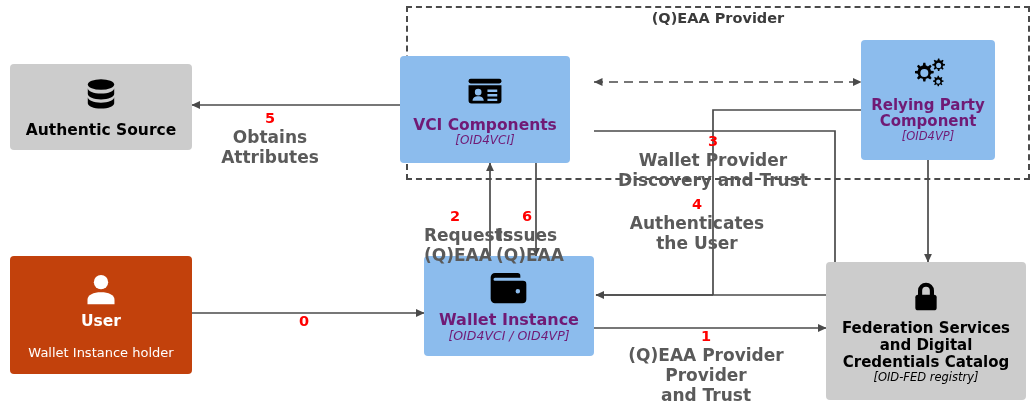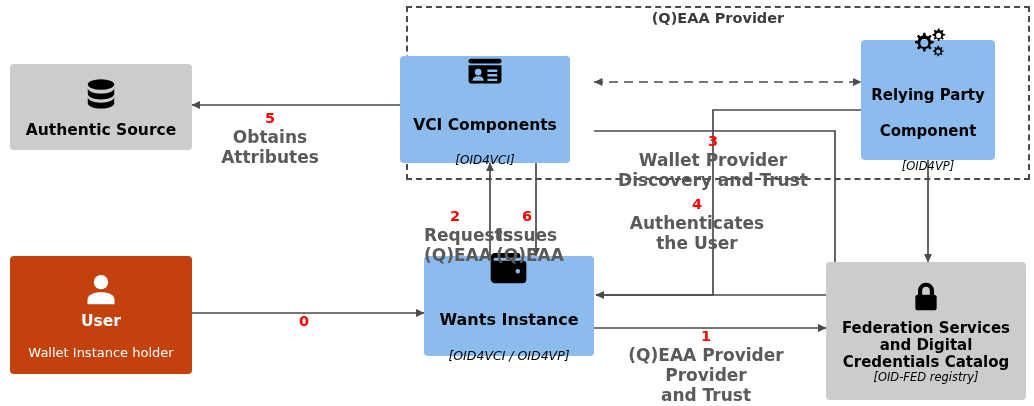--- a/index.html
+++ b/index.html
@@ -12,21 +12,21 @@
   .group-title{position:absolute;font-weight:bold;font-size:14.5px;color:#3b3b3b;
                text-align:center;white-space:nowrap;}
 
   .node{position:absolute;box-sizing:border-box;border-radius:4px;
         display:flex;flex-direction:column;align-items:center;justify-content:center;
         text-align:center;}
   .node .ic{display:flex;align-items:center;justify-content:center;}
   .node .title{font-weight:bold;line-height:1.12;}
   .node .sub{font-style:italic;line-height:1.15;}
 
-  .n-blue{background:#8cbced;color:#000000;gap:20px;}
+  .n-blue{background:#8cbced;color:#701a75;}
   .n-grey{background:#cccccc;color:#000000;}
   .n-navy{background:#c2410c;color:#ffffff;}
 
   .edge-label{position:absolute;text-align:center;line-height:1.18;white-space:nowrap;}
   .edge-label .num{display:block;color:#ff0000;font-weight:bold;font-size:14.5px;
                    line-height:1.15;}
   .edge-label .txt{display:block;color:#5a5a5a;font-weight:bold;font-size:17px;
                    line-height:1.2;}
 </style>
 </head>
@@ -153,21 +153,21 @@
   <div class="node n-blue" style="left:424px;top:256px;width:170px;height:100px;">
     <span class="ic">
       <svg width="44" height="40" viewBox="0 0 26 24" fill="#000">
         <path d="M4.6,3.0 h13.6 a1.6,1.6 0 0 1 1.6,1.6 v1.3 h-15.2
                  a0.9,0.9 0 0 0 0,1.8 h16.8 a2.0,2.0 0 0 1 2.0,2.0 v9.0
                  a2.4,2.4 0 0 1 -2.4,2.4 h-16.4 a2.6,2.6 0 0 1 -2.6,-2.6
                  v-12.9 a2.6,2.6 0 0 1 2.6,-2.6 z
                  M18.3,12.6 a1.35,1.35 0 1 0 0,2.7 a1.35,1.35 0 0 0 0,-2.7 z" fill-rule="evenodd"></path>
       </svg>
     </span>
-    <span class="title" style="font-size:16px;margin-top:3px;">Wants Instance</span>
+    <span class="title" style="font-size:16px;margin-top:3px;">Wallet Instance</span>
     <span class="sub" style="font-size:12.5px;">[OID4VCI / OID4VP]</span>
   </div>
 
   <div class="node n-grey" style="left:826px;top:262px;width:200px;height:138px;">
     <span class="ic">
       <svg width="40" height="40" viewBox="0 0 24 24" fill="#000">
         <path d="M7.2,10.2 v-2.6 a4.8,4.8 0 0 1 9.6,0 v2.6 h-2.5 v-2.6
                  a2.3,2.3 0 0 0 -4.6,0 v2.6 z"></path>
         <rect x="5.6" y="10.0" width="12.8" height="9.4" rx="1.6"></rect>
       </svg>

